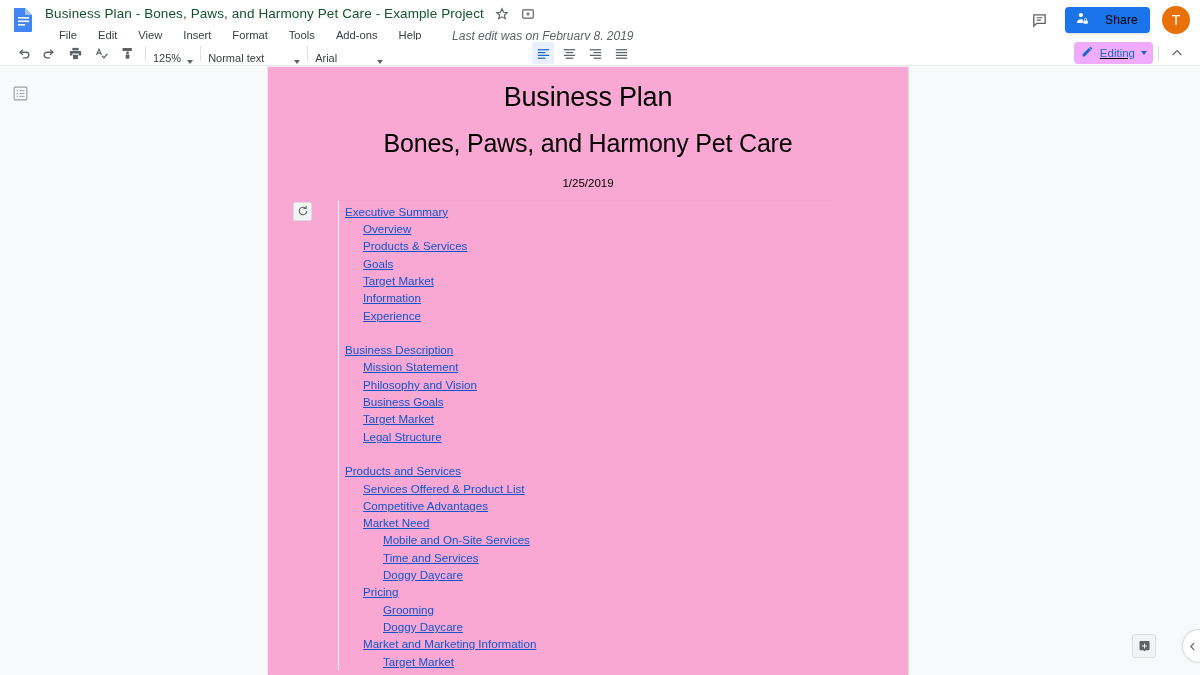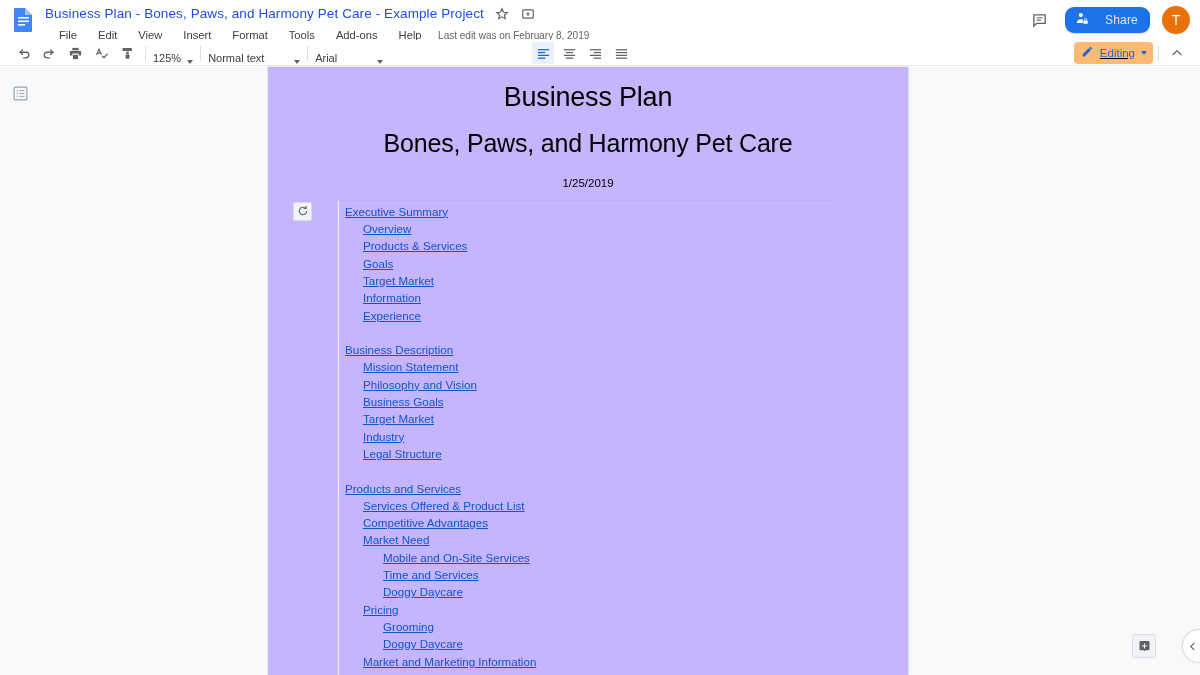--- a/index.html
+++ b/index.html
@@ -22,52 +22,52 @@
   .docs-logo {
     position: absolute; left: 11px; top: 7px;
     width: 25px; height: 26px;
   }
   .title-block {
     position: absolute; left: 45px; top: 5px;
     display: flex; flex-direction: column;
   }
   .doc-title-row { display: flex; align-items: center; height: 18px; }
   .doc-title {
-    font-size: 13.5px; color: #1d4ed8; letter-spacing: 0.1px;
+    font-size: 13.5px; color: #14532d; letter-spacing: 0.1px;
     white-space: nowrap; line-height: 18px;
   }
   .title-icon {
     margin-left: 10px; width: 16px; height: 16px;
     display: flex; align-items: center; justify-content: center;
     color: #5f6368; cursor: pointer;
   }
   .menu-row {
     display: flex; align-items: center; margin-top: 4px; height: 17px;
   }
   .menu-item {
     font-size: 11.2px; color: #3c4043; padding: 0 6.5px;
     cursor: pointer; white-space: nowrap; line-height: 17px; margin-left: 8px;
   }
   .menu-item:first-child { padding-left: 6px; }
   .last-edit {
-    font-size: 10px; color: #5f6368; margin-left: 10px;
-    text-decoration: underline; cursor: pointer; white-space: nowrap;
+    font-size: 12px; color: #5f6368; margin-left: 24px;
+    text-decoration: underline; cursor: pointer; white-space: nowrap; font-style: italic;
   }
   .header-right {
     position: absolute; right: 10px; top: 6px;
     display: flex; align-items: center; gap: 12px;
   }
   .comment-btn {
     width: 26px; height: 26px; display: flex;
     align-items: center; justify-content: center;
     color: #5f6368; cursor: pointer; border-radius: 50%;
   }
   .share-btn {
-    height: 26px; background: #1a73e8; color: #e5e5e5;
-    border-radius: 9px; display: flex; align-items: center;
+    height: 26px; background: #1a73e8; color: #000000;
+    border-radius: 4px; display: flex; align-items: center;
     padding: 0 12px 0 9px; gap: 16px; cursor: pointer;
     font-size: 12px; letter-spacing: 0.2px;
     box-shadow: 0 1px 2px rgba(0,0,0,0.15);
   }
   .avatar {
     width: 28px; height: 28px; border-radius: 50%;
     background: #e8710a; color: #fff; font-size: 14px;
     display: flex; align-items: center; justify-content: center;
     cursor: pointer;
   }
@@ -101,21 +101,21 @@
     border-top: 4px solid #5f6368;
   }
   .align-btn {
     width: 22px; height: 22px; margin: 0 2px;
     display: flex; align-items: center; justify-content: center;
     cursor: pointer; border-radius: 2px;
   }
   .align-btn.active { background: #e8f0fe; }
   .editing-pill {
     display: flex; align-items: center; height: 22px;
-    background: #fdba74; border-radius: 4px;
+    background: #f0abfc; border-radius: 4px;
     padding: 0 6px 0 7px; cursor: pointer; gap: 6px; text-decoration: underline;
   }
   .editing-pill-text { font-size: 11.5px; color: #1967d2; }
   .caret-blue {
     width: 0; height: 0;
     border-left: 3.5px solid transparent;
     border-right: 3.5px solid transparent;
     border-top: 4px solid #1967d2;
   }
 
@@ -127,21 +127,21 @@
   }
   .outline-toggle {
     position: absolute; left: 10px; top: 16px;
     width: 20px; height: 20px;
     display: flex; align-items: center; justify-content: center;
     color: #9aa0a6; cursor: pointer;
   }
   .page {
     position: absolute; left: 268px; top: 0;
     width: 640px; height: 608px;
-    background: #c4b5fd;
+    background: #f9a8d4;
     box-shadow: 0 0 0 1px rgba(60,64,67,0.08), 1px 1px 3px rgba(60,64,67,0.10);
   }
 
   
   .doc-title-h1 {
     text-align: center; font-size: 27px; color: #000;
     margin: 0; padding-top: 14px; font-weight: normal;
     line-height: 1.25; letter-spacing: -0.2px;
   }
   .doc-title-h2 {
@@ -408,21 +408,20 @@
         <div class="toc-item toc-lvl2"><a>Goals</a></div>
         <div class="toc-item toc-lvl2"><a>Target Market</a></div>
         <div class="toc-item toc-lvl2"><a>Information</a></div>
         <div class="toc-item toc-lvl2"><a>Experience</a></div>
         <div class="toc-gap"></div>
         <div class="toc-item toc-lvl1"><a>Business Description </a></div>
         <div class="toc-item toc-lvl2"><a>Mission Statement</a></div>
         <div class="toc-item toc-lvl2"><a>Philosophy and Vision </a></div>
         <div class="toc-item toc-lvl2"><a>Business Goals</a></div>
         <div class="toc-item toc-lvl2"><a>Target Market</a></div>
-        <div class="toc-item toc-lvl2"><a>Industry</a></div>
         <div class="toc-item toc-lvl2"><a>Legal Structure </a></div>
         <div class="toc-gap"></div>
         <div class="toc-item toc-lvl1"><a>Products and Services </a></div>
         <div class="toc-item toc-lvl2"><a>Services Offered &amp; Product List </a></div>
         <div class="toc-item toc-lvl2"><a>Competitive Advantages </a></div>
         <div class="toc-item toc-lvl2"><a>Market Need</a></div>
         <div class="toc-item toc-lvl3"><a>Mobile and On-Site Services </a></div>
         <div class="toc-item toc-lvl3"><a>Time and Services</a></div>
         <div class="toc-item toc-lvl3"><a>Doggy Daycare </a></div>
         <div class="toc-item toc-lvl2"><a>Pricing</a></div>

